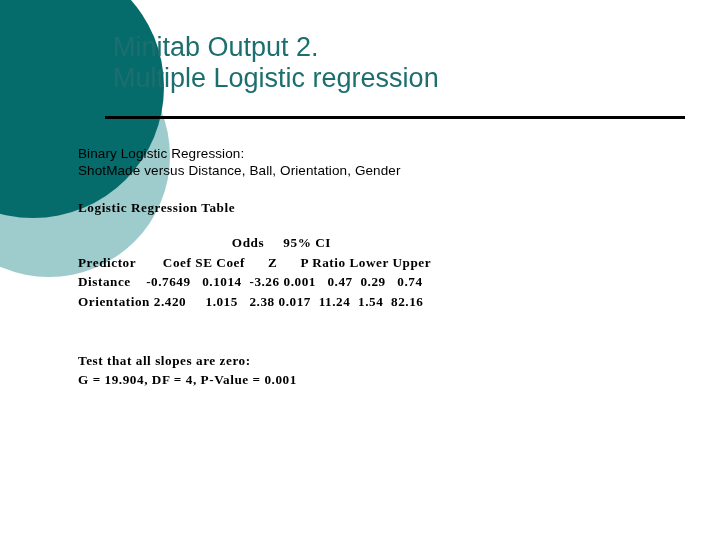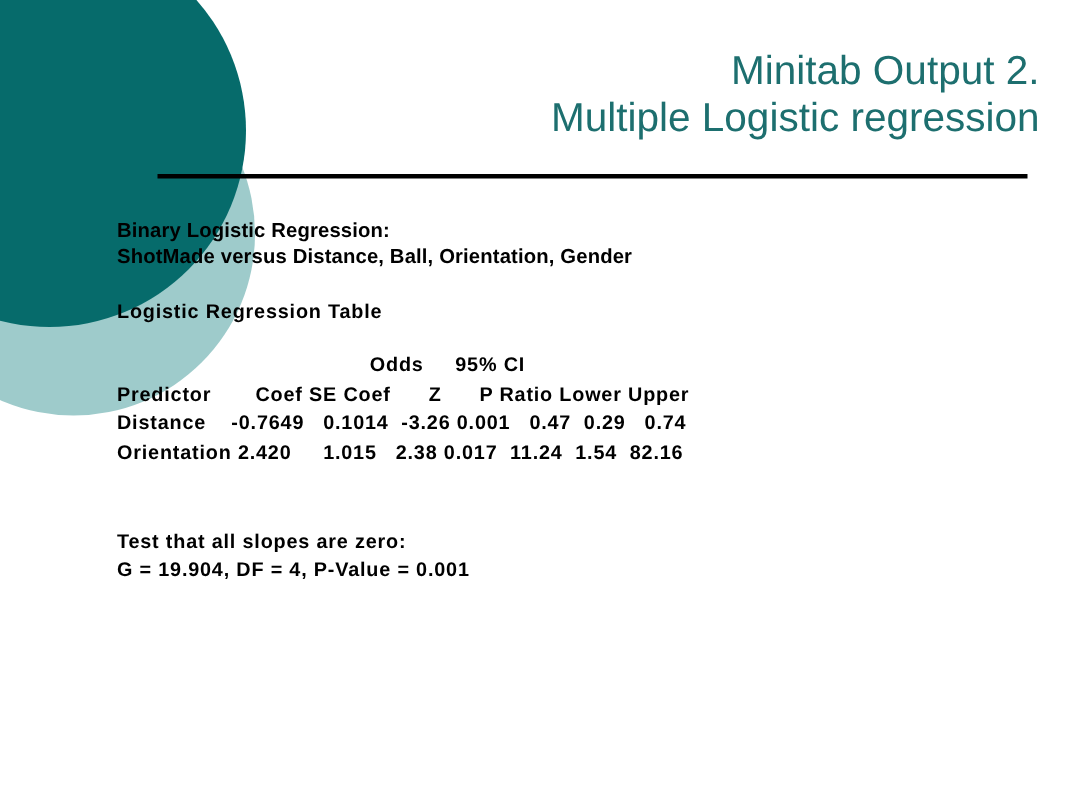--- a/index.html
+++ b/index.html
@@ -55,21 +55,20 @@
     z-index: 5;
   }
   .title-line {
     color: #1d6f6f;
     font-family: "Liberation Sans", sans-serif;
     font-size: 27px;
     font-weight: normal;
     line-height: 31px;
     letter-spacing: 0px;
     white-space: pre;
-    text-align: right;
   }
 
   .title-rule {
     position: absolute;
     left: 105px;
     top: 116px;
     width: 580px;
     height: 3px;
     background: #000000;
     z-index: 5;
@@ -80,29 +79,29 @@
     position: absolute;
     left: 78px;
     top: 145px;
     width: 620px;
     z-index: 6;
   }
 
   .heading-bold {
     font-family: "Liberation Sans", sans-serif;
     font-size: 13.5px;
-    font-weight: bold;
+    font-weight: normal;
     color: #000000;
     line-height: 17px;
     white-space: pre;
     letter-spacing: 0.1px;
   }
 
   .mono-block {
-    font-family: Liberation Sans, sans-serif;
+    font-family: Liberation Serif, serif;
     font-size: 13.2px;
     font-weight: bold;
     color: #000000;
     line-height: 19.4px;
     white-space: pre;
     letter-spacing: 0.55px;
     margin: 0;
   }
 
   .spacer-sm { height: 16px; }

